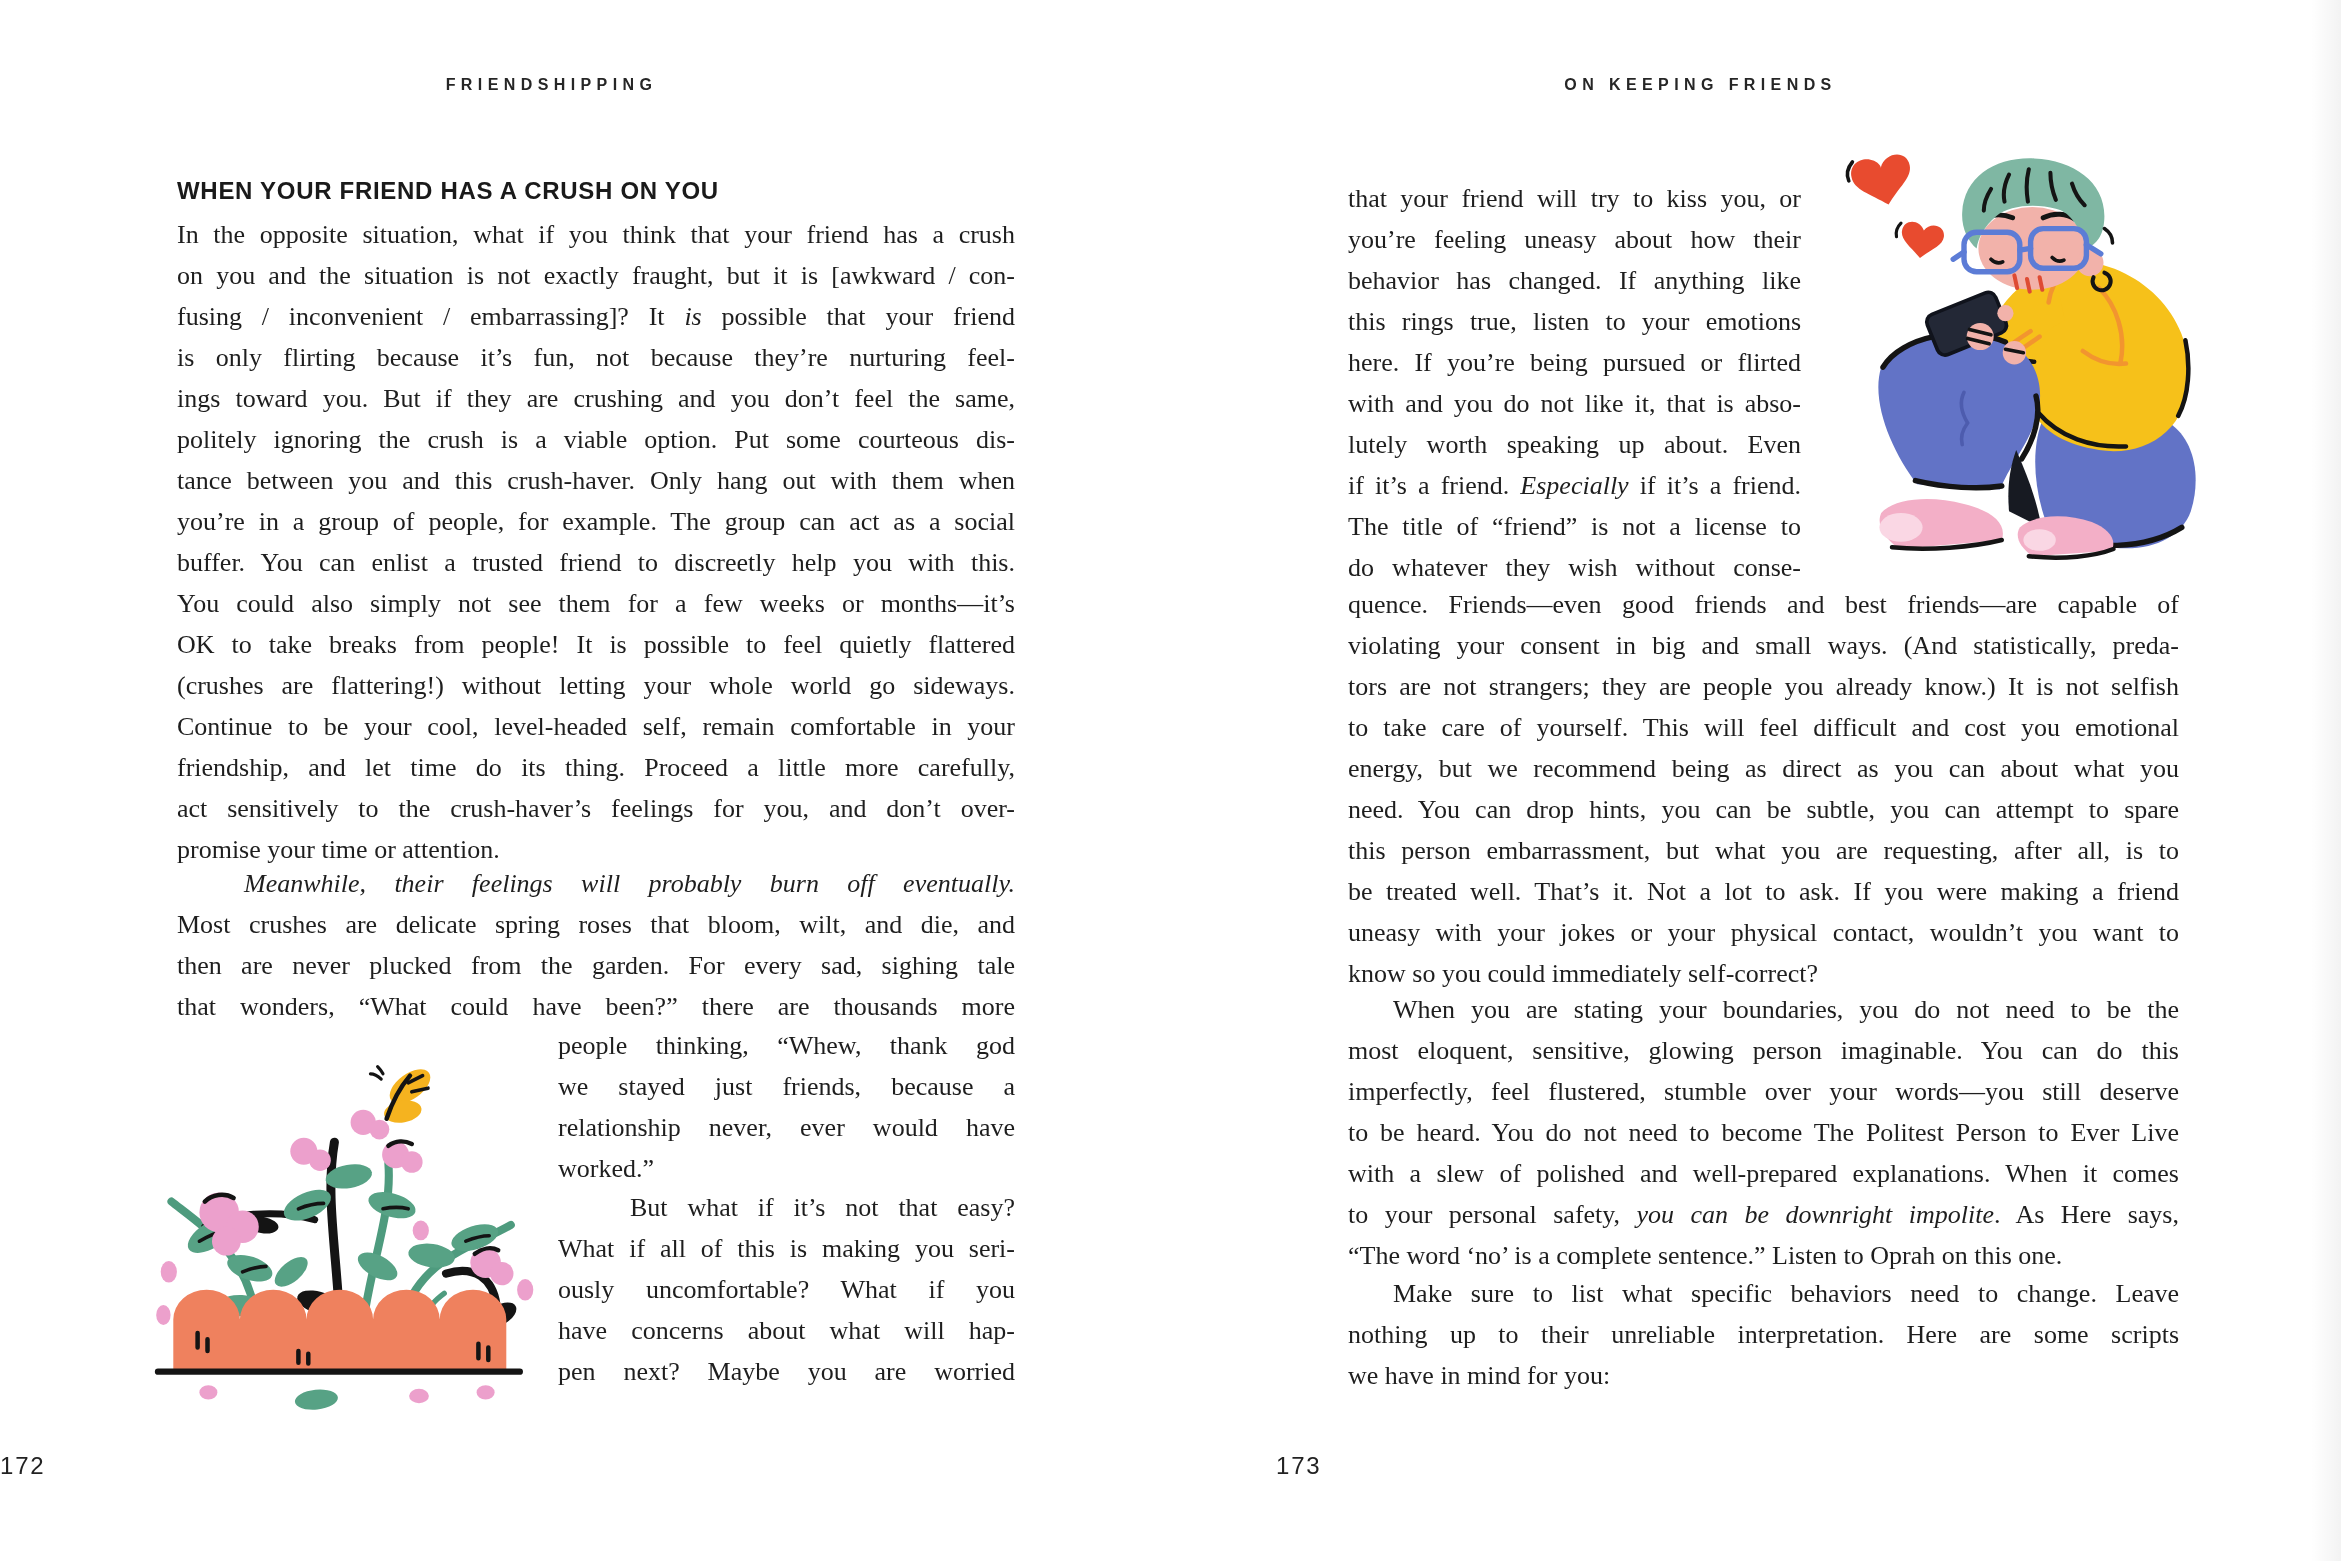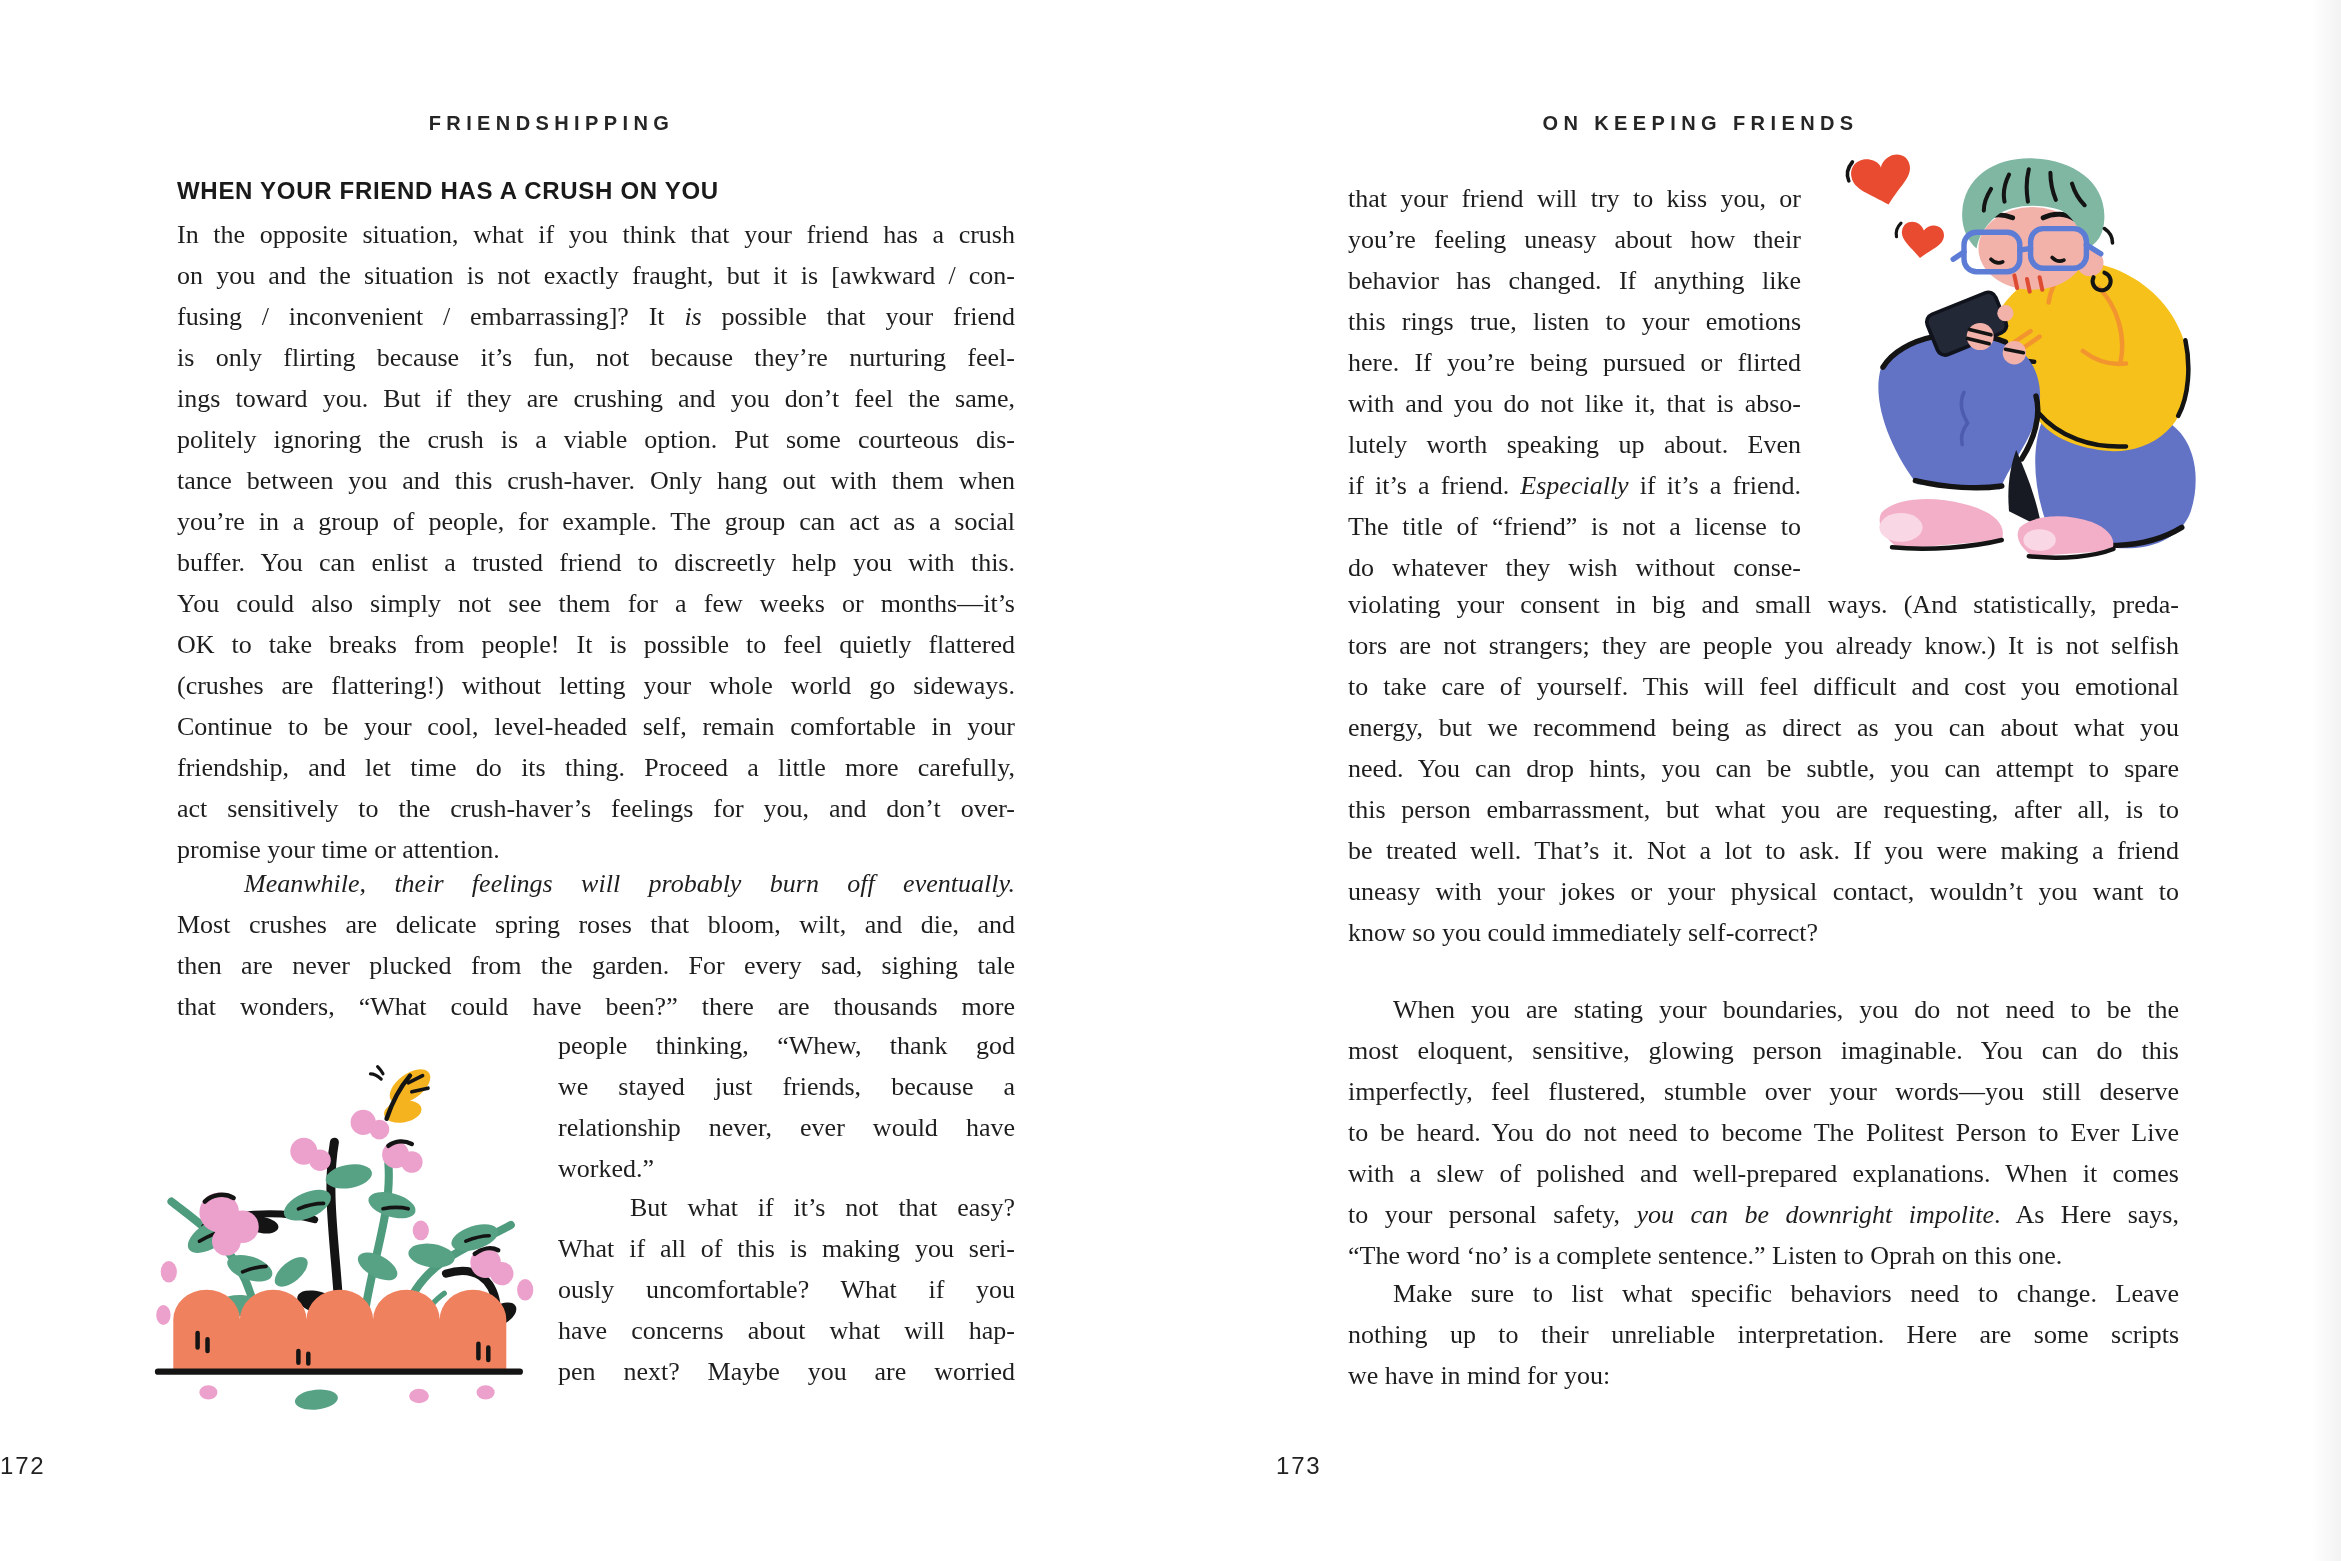--- a/index.html
+++ b/index.html
@@ -1,19 +1,19 @@
 <!DOCTYPE html>
 <html style="font-size:14.4px"><head>
 <meta charset="utf-8">
 <style>
   html,body{margin:0;padding:0;background:#e9e9e9;}
   #canvas{position:relative;width:2342px;height:1561px;background:#ffffff;overflow:hidden;
           font-family:"Liberation Serif",serif;}
-  .running-head{position:absolute;font-family:"Liberation Sans",sans-serif;font-size:20px;
-          font-weight:600;letter-spacing:5.4px;color:#262626;text-align:center;margin-top:36px;}
+  .running-head{position:absolute;font-family:"Liberation Sans",sans-serif;font-size:16px;
+          font-weight:600;letter-spacing:5.4px;color:#262626;text-align:center;}
   .section-heading{position:absolute;font-family:"Liberation Sans",sans-serif;font-size:24px;
           font-weight:700;letter-spacing:0.7px;color:#1a1a1a;}
   .folio{position:absolute;font-family:"Liberation Sans",sans-serif;font-size:24px;
           letter-spacing:1.8px;color:#222;text-align:left;}
   .tgroup{position:absolute;}
   .tl{height:41px;line-height:41px;text-align:justify;text-align-last:justify;
       font-family:"Liberation Serif",serif;font-size:26px;color:#1e1e1e;}
   .tl.endline{text-align-last:left;}
   .tl .it{font-style:italic;}
   .ind-l .tl.ind{text-indent:67px;font-style:italic;}
@@ -176,20 +176,21 @@
       <div class="tl" style=""><span>this rings true, listen to your emotions</span></div>
       <div class="tl" style=""><span>here. If you’re being pursued or flirted</span></div>
       <div class="tl" style=""><span>with and you do not like it, that is abso-</span></div>
       <div class="tl" style=""><span>lutely worth speaking up about. Even</span></div>
       <div class="tl" style=""><span>if it’s a friend. </span><span class="it">Especially</span><span> if it’s a friend.</span></div>
       <div class="tl" style=""><span>The title of “friend” is not a license to</span></div>
       <div class="tl" style=""><span>do whatever they wish without conse-</span></div>
     </div>
 
   <div class="tgroup" style="left:1348px;top:584px;width:831px;">
+      <div class="tl" style=""><span>quence. Friends—even good friends and best friends—are capable of</span></div>
       <div class="tl" style=""><span>violating your consent in big and small ways. (And statistically, preda-</span></div>
       <div class="tl" style=""><span>tors are not strangers; they are people you already know.) It is not selfish</span></div>
       <div class="tl" style=""><span>to take care of yourself. This will feel difficult and cost you emotional</span></div>
       <div class="tl" style=""><span>energy, but we recommend being as direct as you can about what you</span></div>
       <div class="tl" style=""><span>need. You can drop hints, you can be subtle, you can attempt to spare</span></div>
       <div class="tl" style=""><span>this person embarrassment, but what you are requesting, after all, is to</span></div>
       <div class="tl" style=""><span>be treated well. That’s it. Not a lot to ask. If you were making a friend</span></div>
       <div class="tl" style=""><span>uneasy with your jokes or your physical contact, wouldn’t you want to</span></div>
       <div class="tl endline" style=""><span>know so you could immediately self-correct?</span></div>
     </div>

